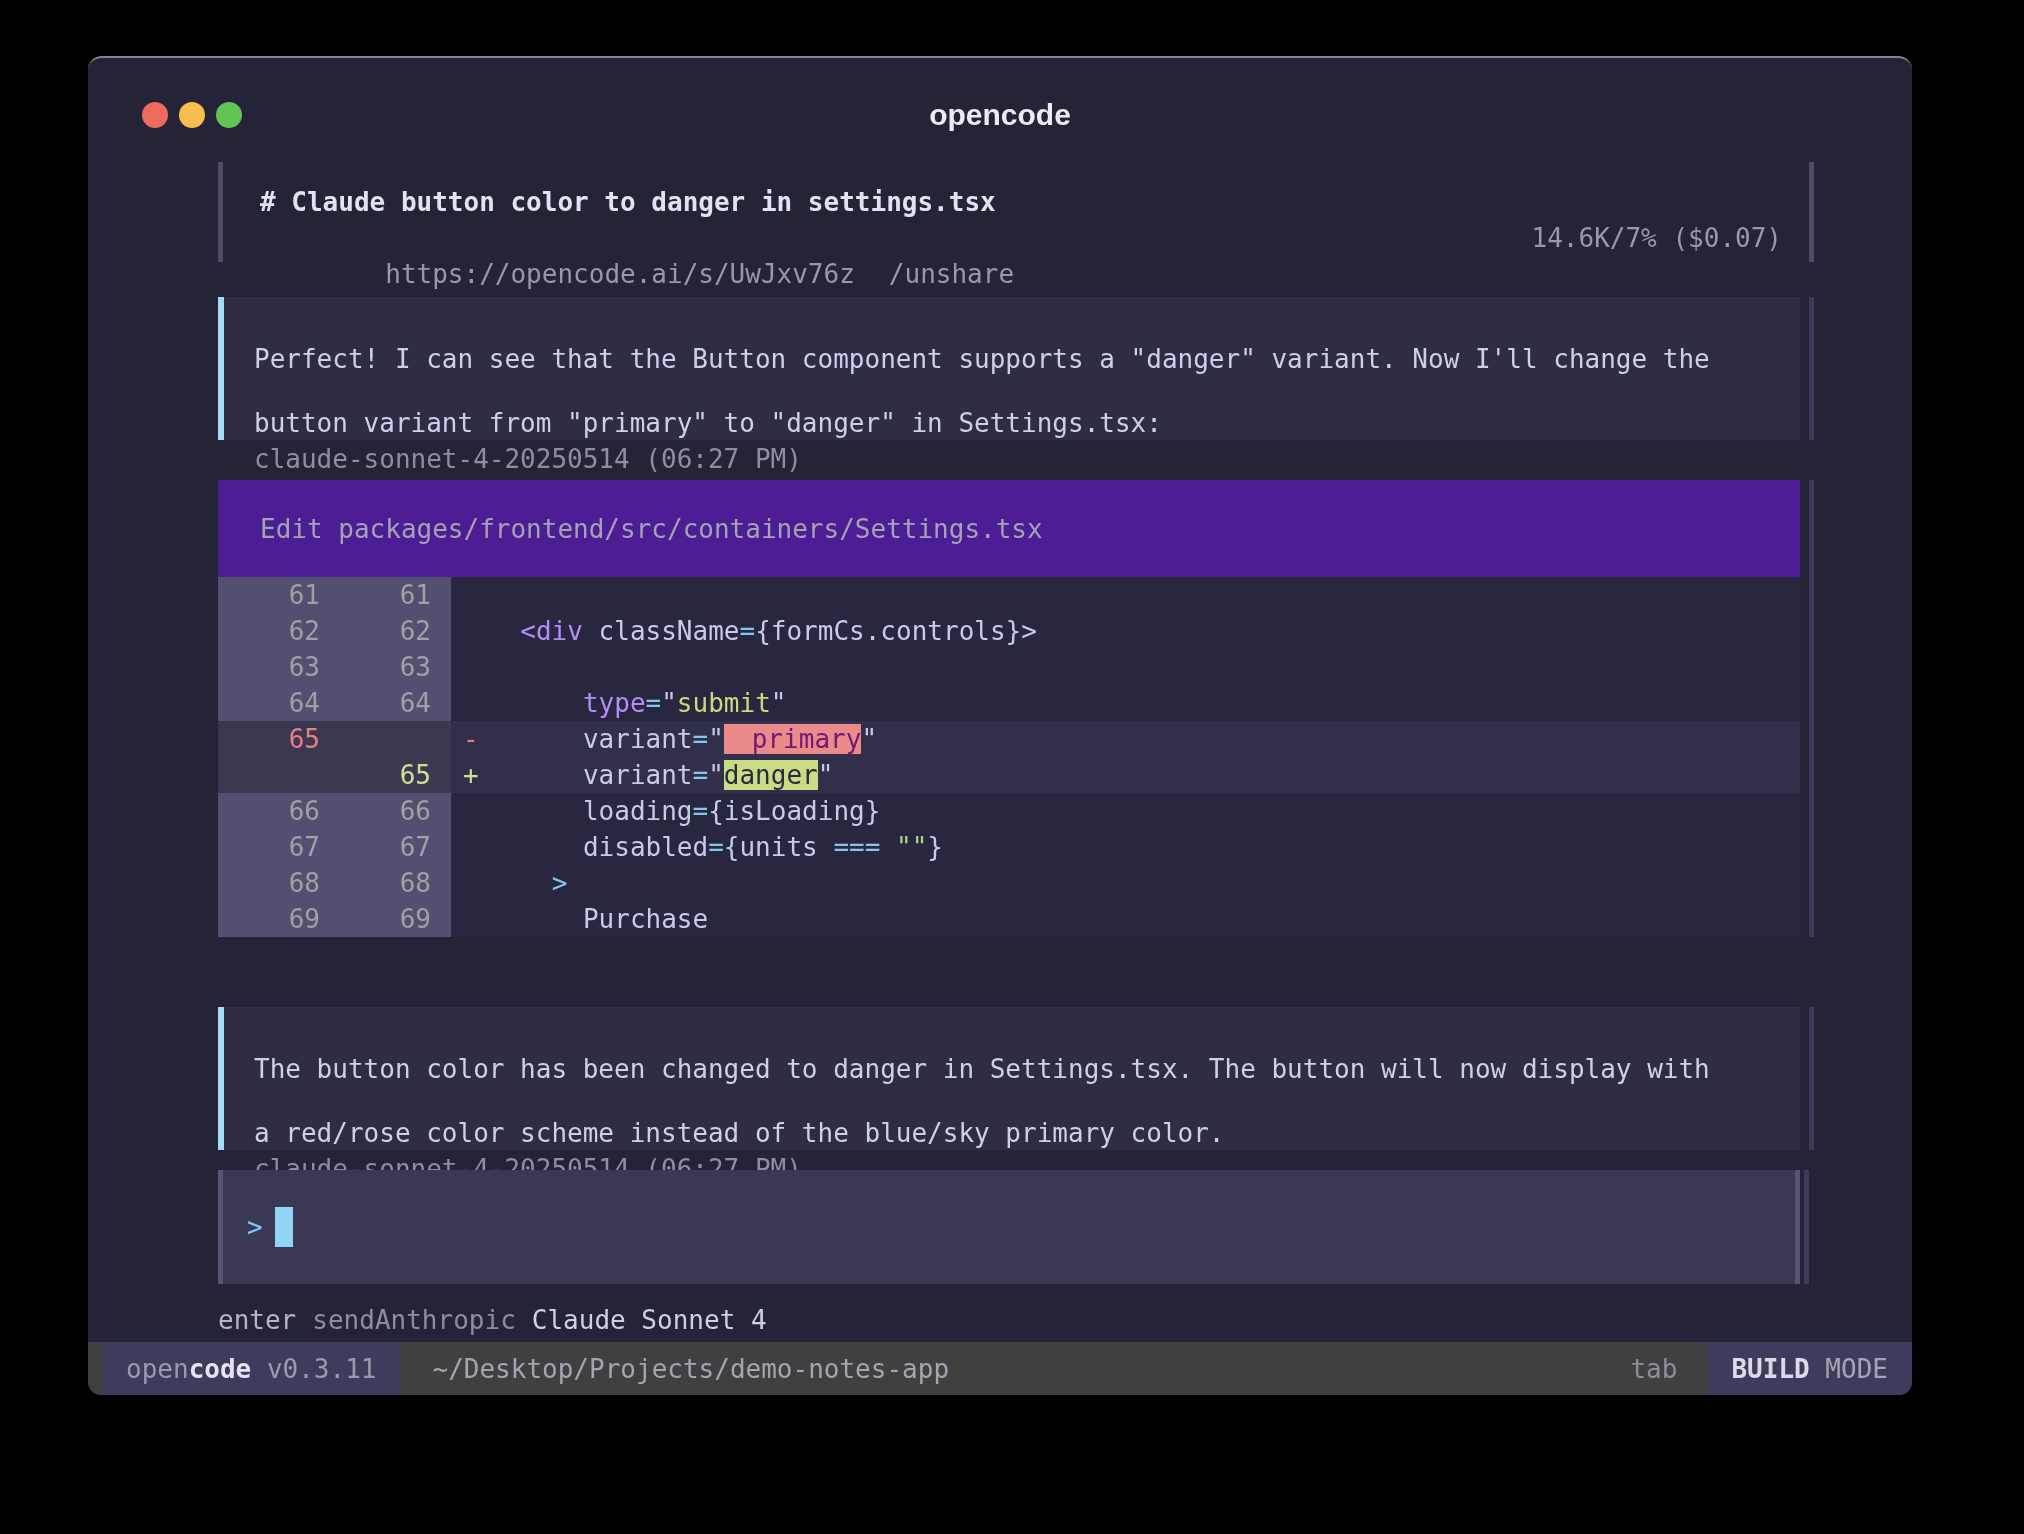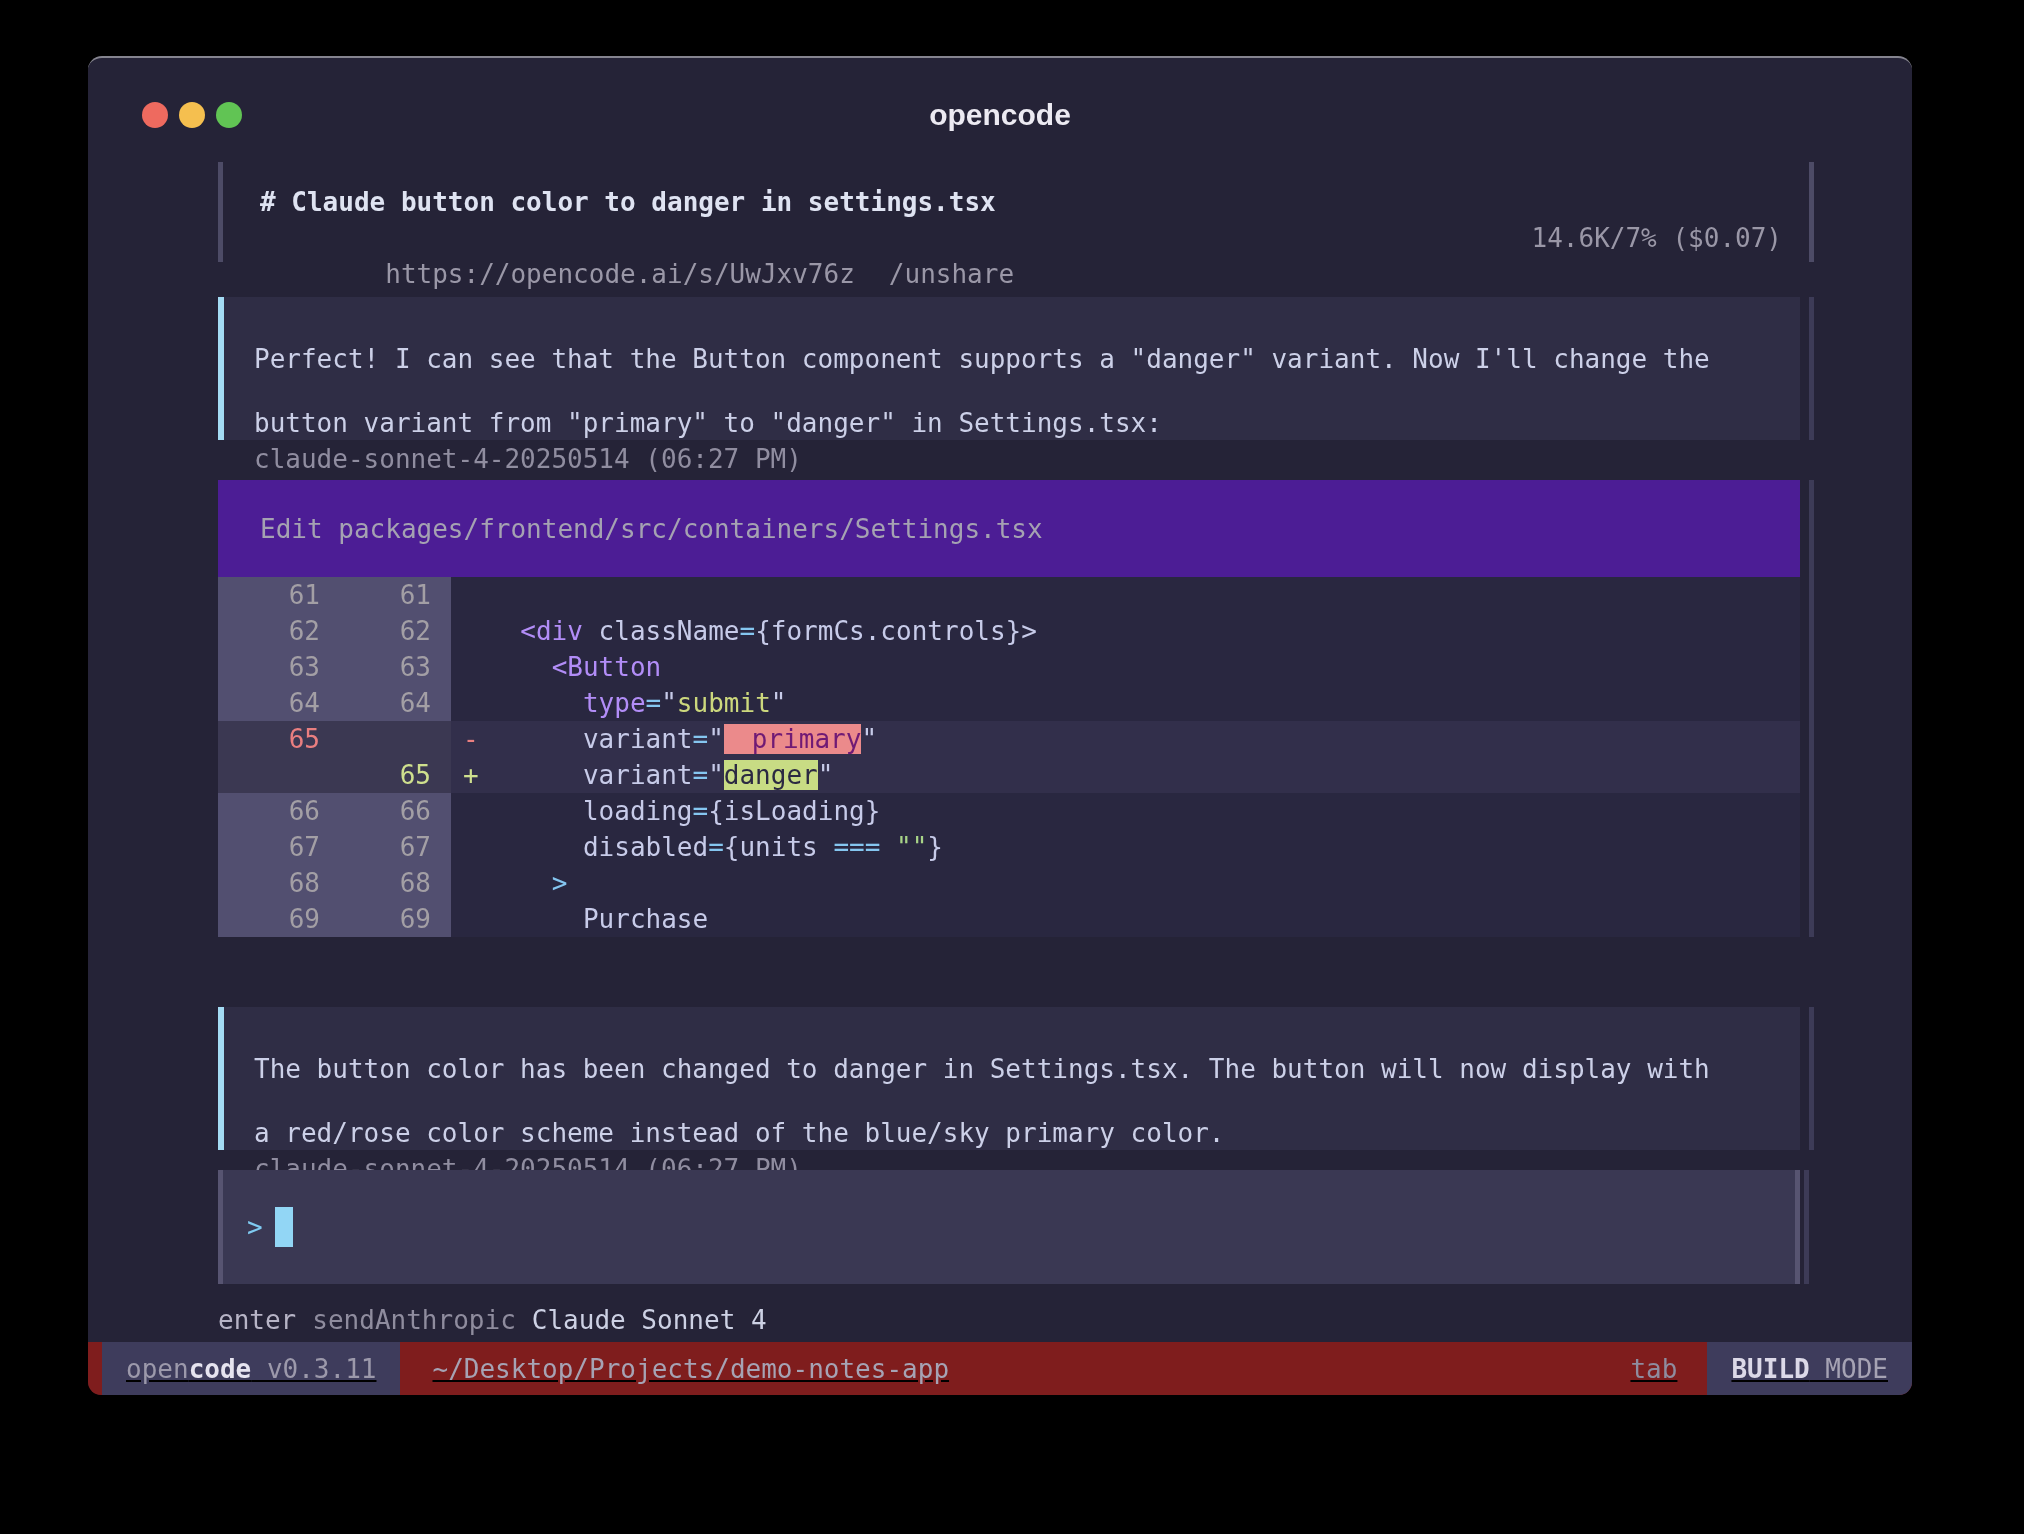--- a/index.html
+++ b/index.html
@@ -51,23 +51,23 @@
   .tok-addhl{background:#c8dc84;color:#2b2942;}
   
   .composer{top:1112px;height:114px;background:#3a3853;border-left:5px solid #575471;
     border-right:5px solid #575471;display:flex;align-items:center;padding-left:24px;}
   .prompt{color:#7fcaf1;font-size:26px;}
   .cursor{display:inline-block;width:18px;height:40px;background:#92d6f5;margin-left:12px;vertical-align:middle;}
   .hints{top:1246px;display:flex;justify-content:flex-start;font-size:26px;line-height:32px;}
   .hint-key{color:#b7b4c6;} .hint-act{color:#8f8c9e;margin-left:16px;}
   .prov{color:#8f8c9e;} .model{color:#cdd1e4;margin-left:16px;}
   
-  .statusbar{position:absolute;left:0;right:0;bottom:0;height:53px;background:#7f1d1d;
+  .statusbar{position:absolute;left:0;right:0;bottom:0;height:53px;background:#404040;
     border-radius:0 0 13px 13px;display:flex;align-items:center;justify-content:space-between;
-    font-size:26px;text-decoration:underline;}
+    font-size:26px;}
   .sb-left{display:flex;align-items:center;height:100%;padding-left:14px;}
   .sb-seg{background:#3e3c5c;height:100%;display:flex;align-items:center;padding:0 24px;white-space:pre;}
   .sb-open{color:#9c99ab;} .sb-code{color:#e6e4f0;font-weight:bold;} .sb-ver{color:#9c99ab;}
   .sb-path{color:#a6a3b4;padding-left:32px;white-space:pre;}
   .sb-right{display:flex;align-items:center;height:100%;}
   .sb-tab{color:#8f8c9e;padding-right:30px;}
   .sb-mode{border-radius:0 0 13px 0;}
   .sb-build{color:#dcd9e8;font-weight:bold;} .sb-moderest{color:#a6a3b4;}
 </style>
 </head>
@@ -118,21 +118,20 @@
           </div>
           <div class="marker"></div>
           <div class="codeline"><span class="tok-plain">  </span><span class="tok-tag">&lt;div</span><span class="tok-plain"> </span><span class="tok-attr">className</span><span class="tok-op">=</span><span class="tok-plain">{formCs.controls}</span><span class="tok-plain">&gt;</span></div>
         </div>
         <div class="drow ctx">
           <div class="gut">
             <span class="num old">63</span>
             <span class="num new">63</span>
           </div>
           <div class="marker"></div>
-          <div class="codeline"><span class="tok-plain">    </span><span class="tok-tag">&lt;Button</span></div>
         </div>
         <div class="drow ctx">
           <div class="gut">
             <span class="num old">64</span>
             <span class="num new">64</span>
           </div>
           <div class="marker"></div>
           <div class="codeline"><span class="tok-plain">      </span><span class="tok-tag">type</span><span class="tok-op">=</span><span class="tok-plain">"</span><span class="tok-str">submit</span><span class="tok-plain">"</span></div>
         </div>
         <div class="drow del">

